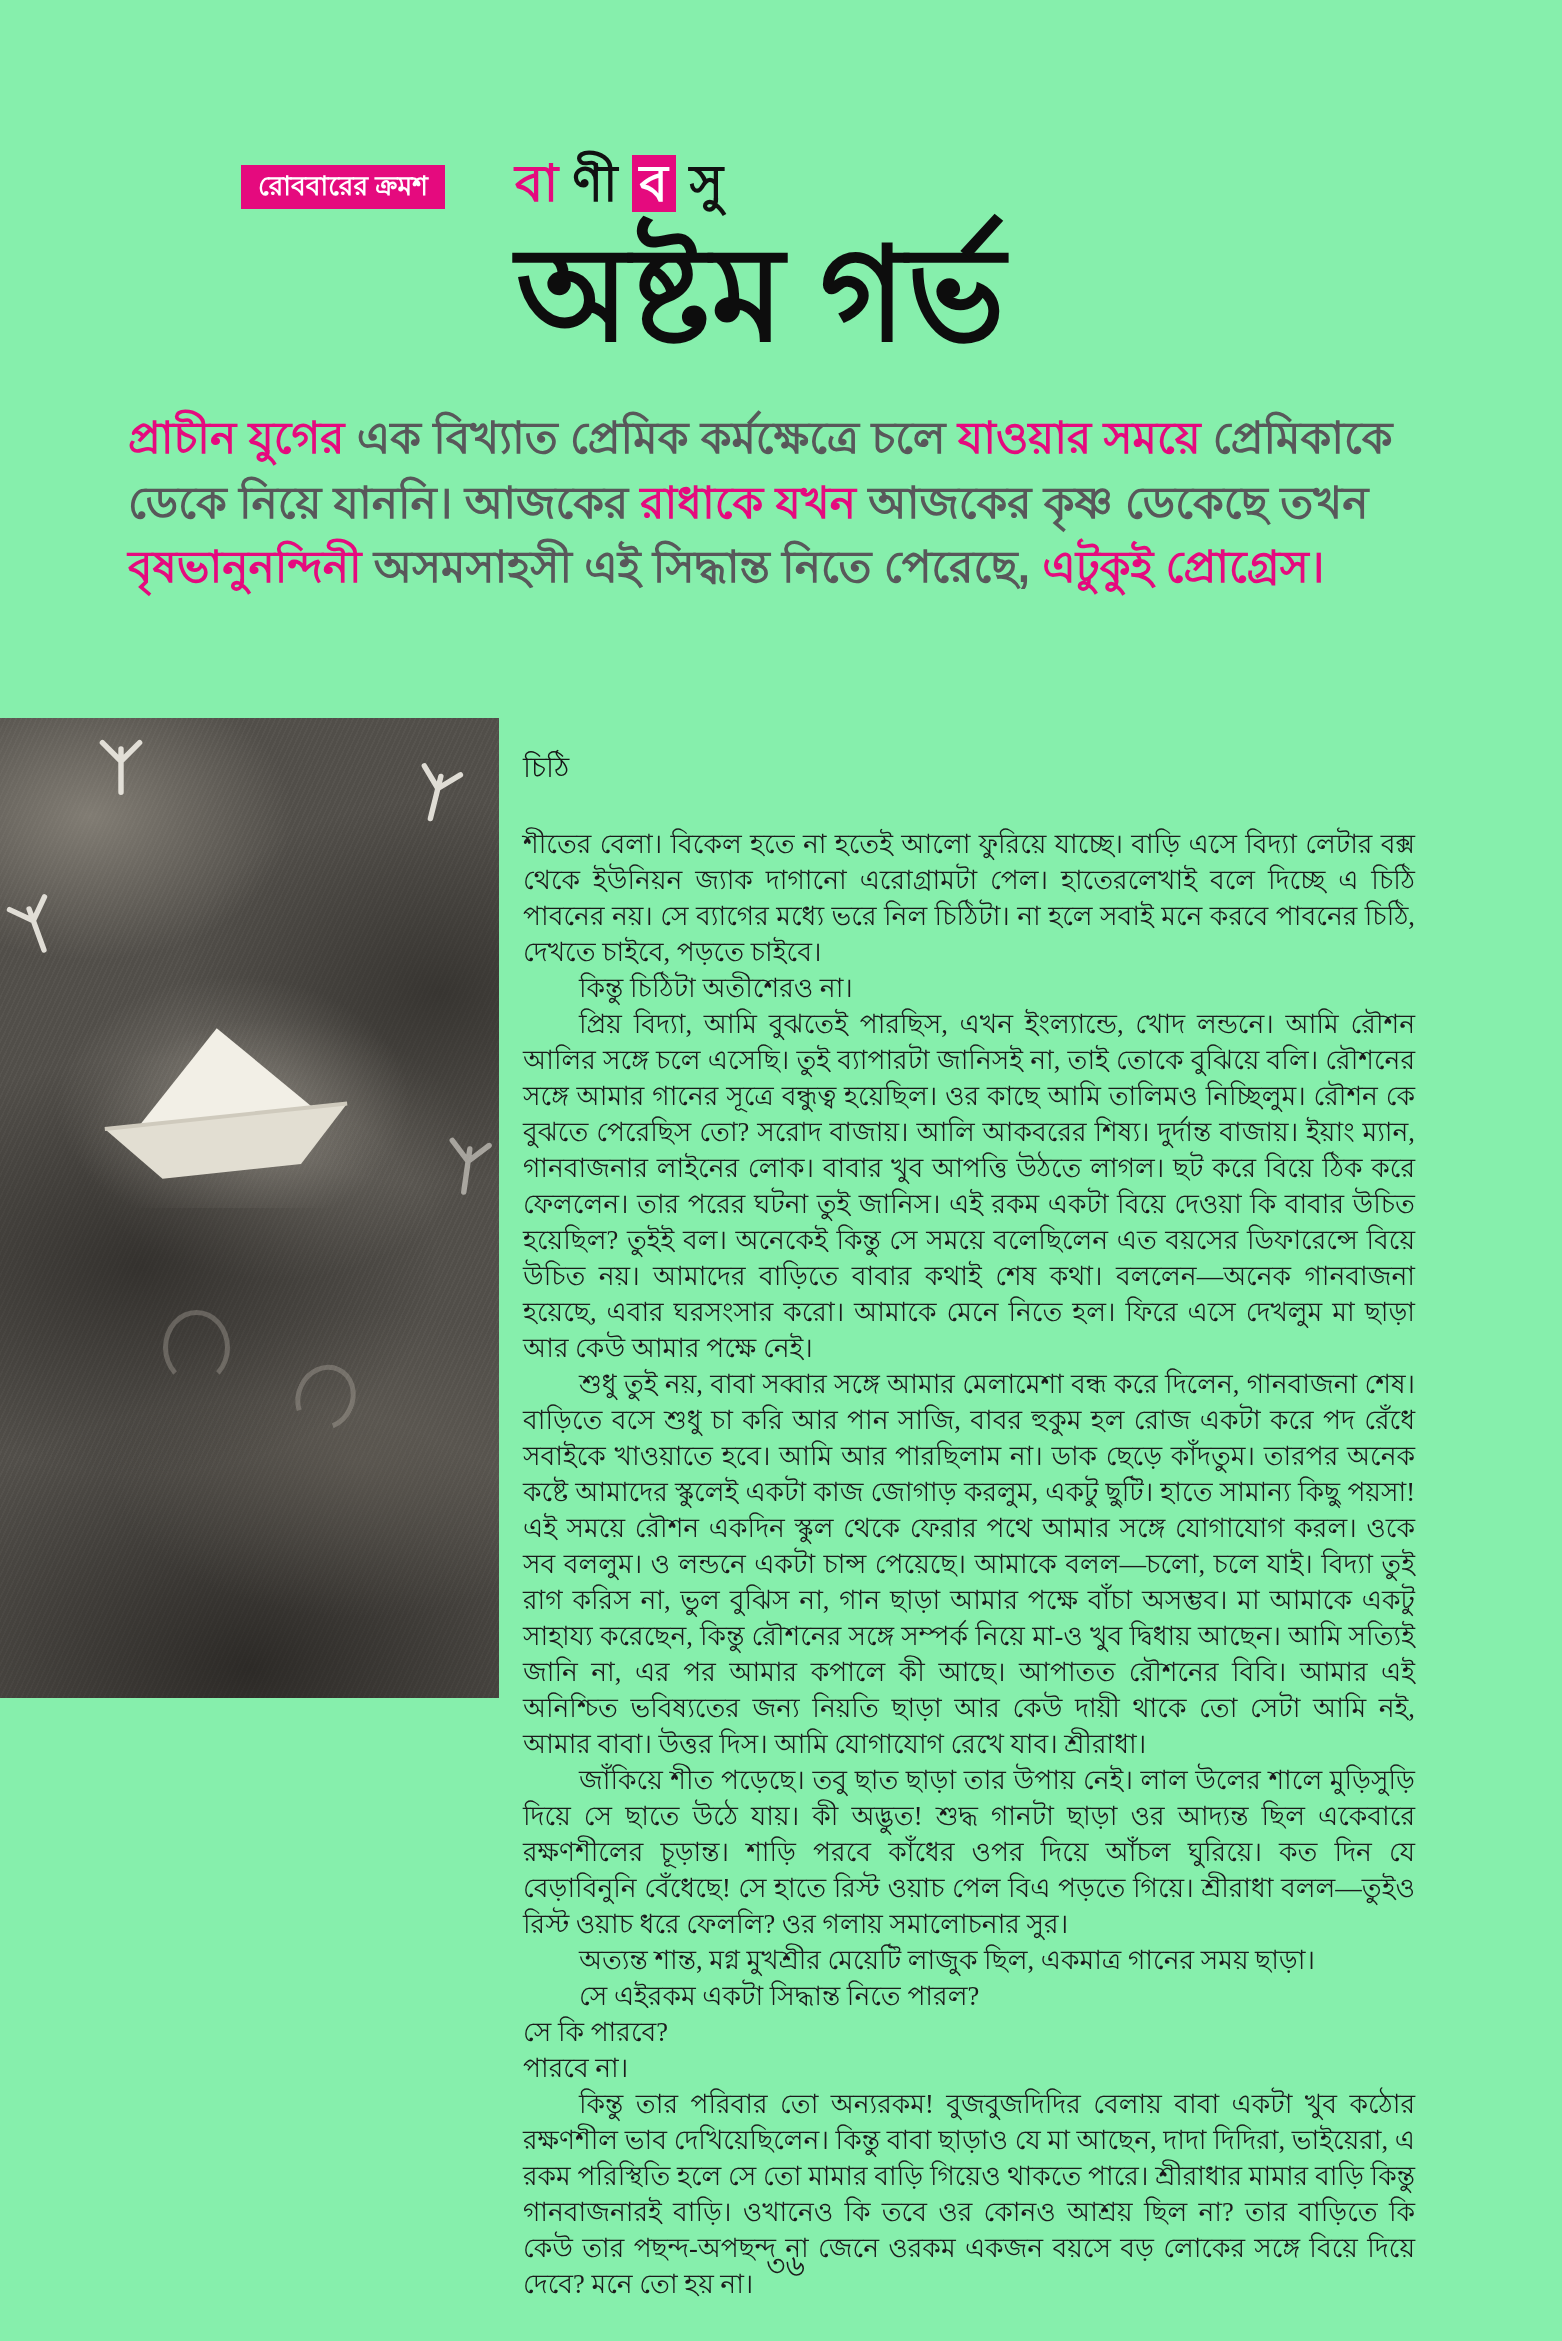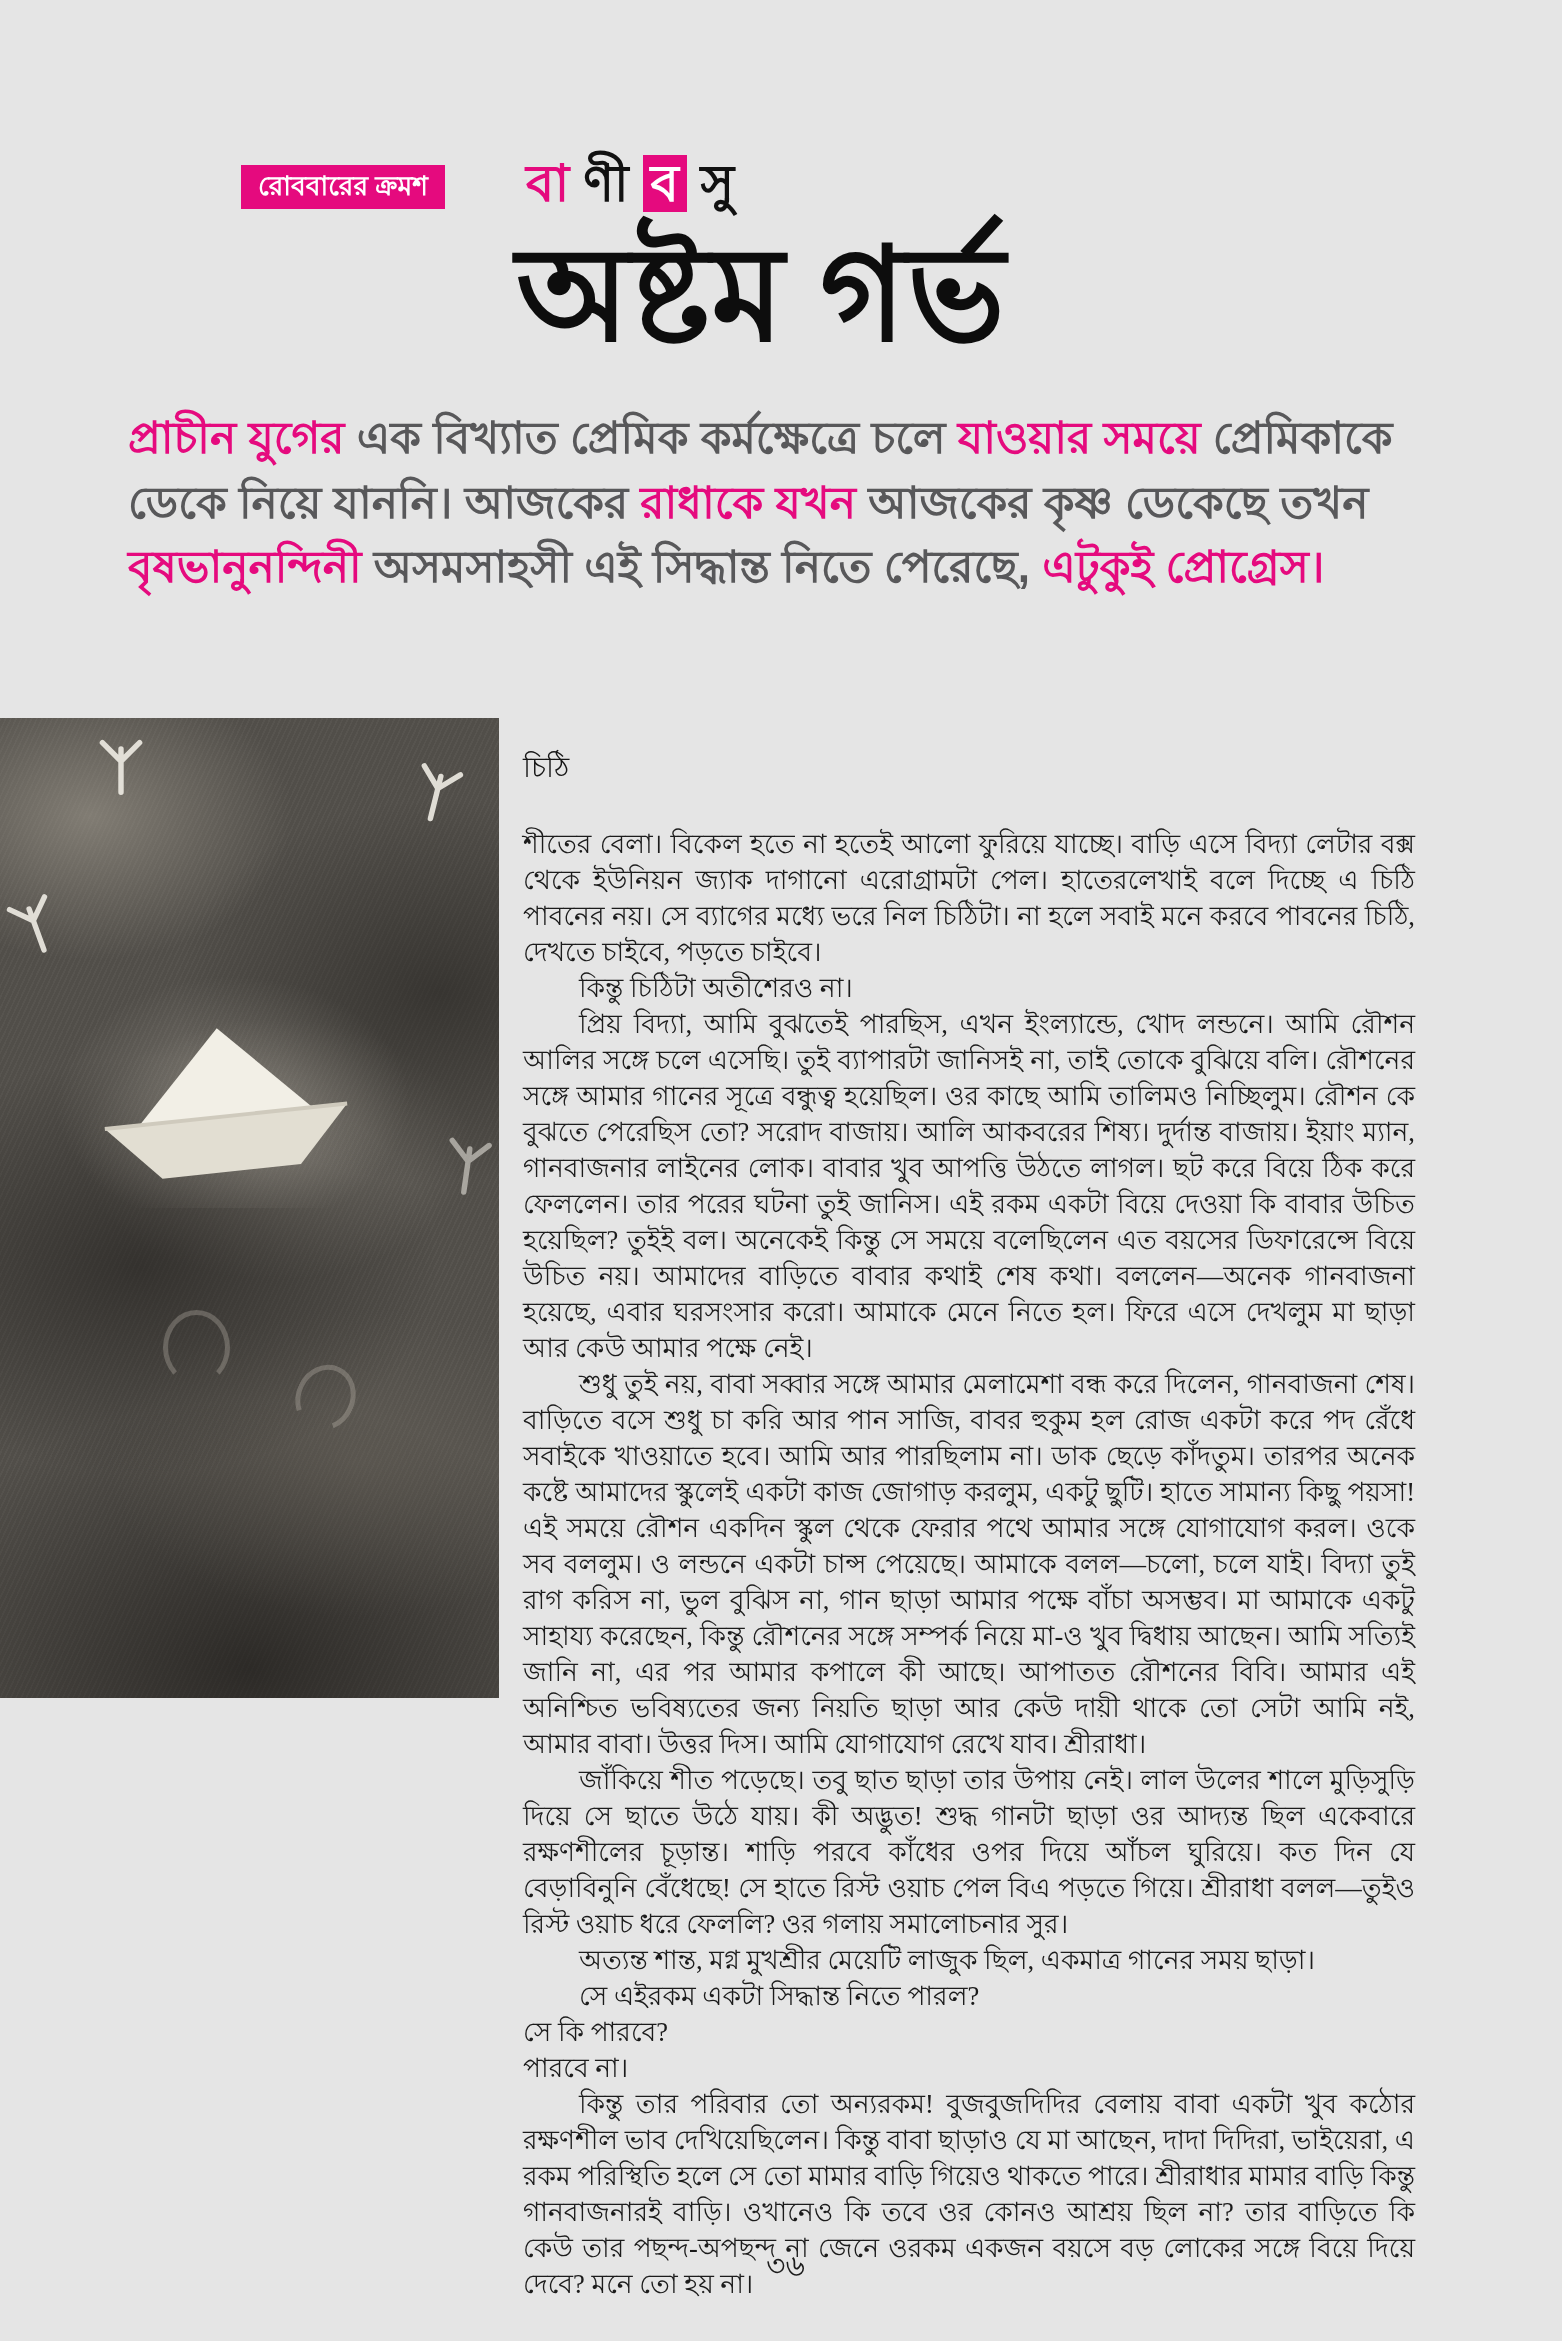--- a/index.html
+++ b/index.html
@@ -1,35 +1,35 @@
 <!DOCTYPE html>
 <html style="font-size:12.5px"><head>
 <meta charset="utf-8">
 <style>
   * { margin:0; padding:0; box-sizing:border-box; }
   html,body { background:#ffffff; }
   .page {
     position:relative;
     width:1563px; height:2342px;
     margin:0 auto;
-    background:#e5e5e5;
+    background:#86efac;
     font-family:"Liberation Serif", serif;
     overflow:hidden;
   }
 
   
   .series-bar {
     position:absolute; left:241px; top:165px;
     background:#e50a7e; color:#ffffff;
     font-family:"Liberation Sans", sans-serif;
     font-weight:bold; font-size:26.5px; line-height:1;
     padding:7.8px 17px 9.3px 17px;
   }
   .author {
-    position:absolute; left:526px; top:153px;
+    position:absolute; left:515px; top:153px;
     font-family:"Liberation Sans", sans-serif;
     font-size:51px; font-weight:bold; color:#111111;
     line-height:1.2; white-space:nowrap;
   }
   .author span { margin-right:14px; }
   .author .a-pink { color:#e50a7e; }
   .author .a-box  { background:#e50a7e; color:#ffffff; padding:0 7.8px; }
   .title {
     position:absolute; left:516px; top:227px;
     font-family:"Liberation Serif", serif;

